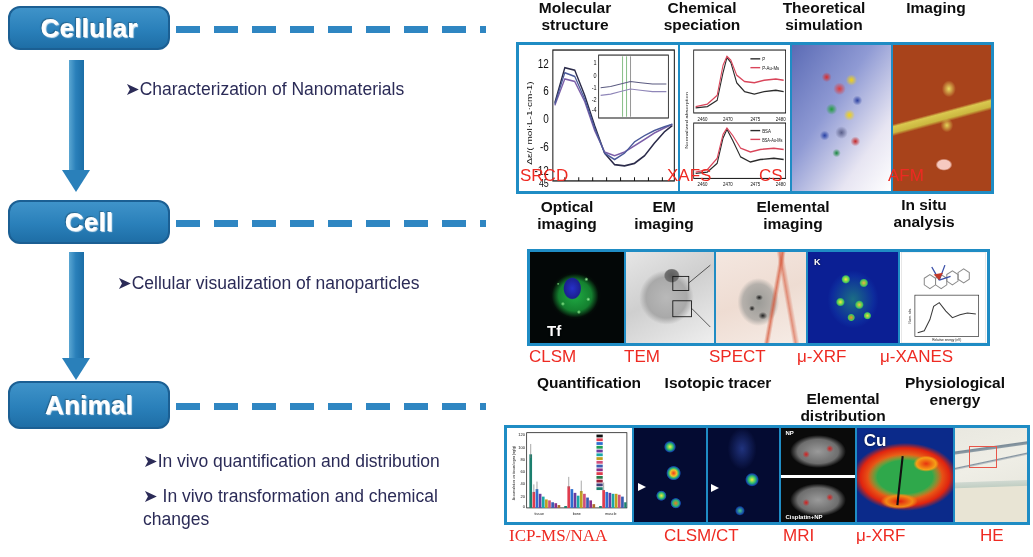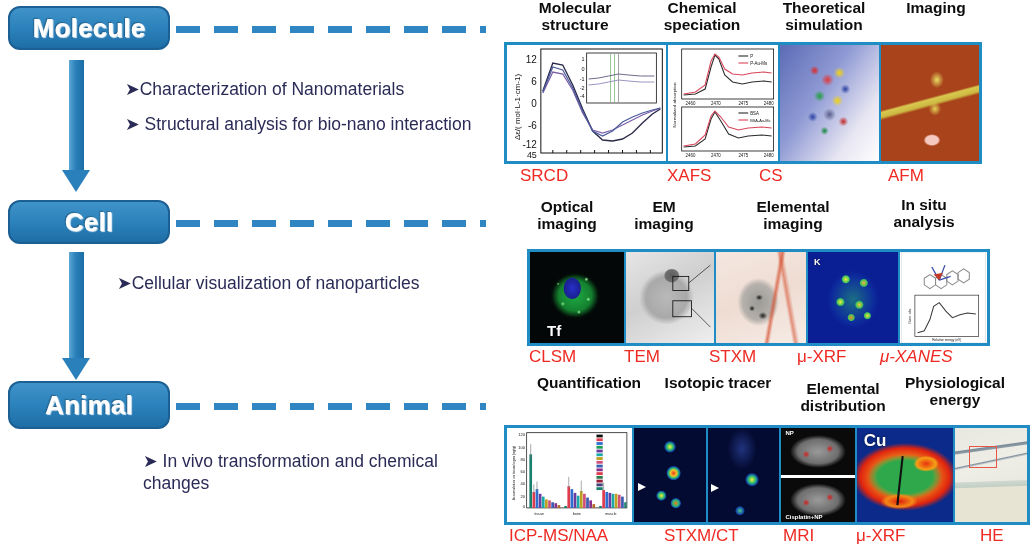--- a/index.html
+++ b/index.html
@@ -198,64 +198,64 @@
     border-bottom:4px solid transparent;
     border-left:8px solid #ffffff;
   }
 </style>
 </head>
 <body>
 
 <div id="left-column">
 
   <div class="stage-row" style="top:6px;">
-    <div class="stage-box" style="top:0;">Molecule</div>
+    <div class="stage-box" style="top:0;">Cellular</div>
     <div class="dash-line"></div>
   </div>
   <div class="arrow" style="left:62px; top:60px; height:132px;">
     <div class="shaft" style="height:110px;"></div>
     <div class="head" style="top:110px;"></div>
   </div>
   <div class="bullets" style="left:108px; top:78px; width:380px;">
     <div class="bullet">➤Characterization of Nanomaterials</div>
-    <div class="bullet">➤ Structural analysis for bio-nano interaction</div>
   </div>
 
   <div class="stage-row" style="top:200px;">
     <div class="stage-box" style="top:0;">Cell</div>
     <div class="dash-line"></div>
   </div>
   <div class="arrow" style="left:62px; top:252px; height:128px;">
     <div class="shaft" style="height:106px;"></div>
     <div class="head" style="top:106px;"></div>
   </div>
   <div class="bullets" style="left:100px; top:272px; width:390px;">
     <div class="bullet">➤Cellular visualization of nanoparticles</div>
   </div>
 
   <div class="stage-row" style="top:381px;">
     <div class="stage-box" style="top:0; height:48px;">Animal</div>
     <div class="dash-line" style="top:22px;"></div>
   </div>
   <div class="bullets" style="left:126px; top:450px; width:370px;">
+    <div class="bullet">➤In vivo quantification and distribution</div>
     <div class="bullet">➤ In vivo transformation and chemical changes</div>
   </div>
 </div>
 
 <div id="right-column">
 
   <div class="panel-row" style="top:0; height:190px;">
     <div class="head-strip" style="height:42px;">
       <div class="head-item" style="left:22px; top:0; width:106px;">Molecular structure</div>
       <div class="head-item" style="left:148px; top:0; width:108px;">Chemical speciation</div>
       <div class="head-item" style="left:268px; top:0; width:112px;">Theoretical simulation</div>
       <div class="head-item" style="left:392px; top:0; width:88px;">Imaging</div>
     </div>
 
-    <div class="img-strip" style="left:4px; top:42px; width:478px; height:122px;">
+    <div class="img-strip" style="left:16px; top:42px; width:478px; height:152px;">
 
       <div class="img-cell" style="width:160px;">
         <div class="plot">
           <svg viewBox="0 0 160 116" preserveAspectRatio="none">
             <rect x="0" y="0" width="160" height="116" fill="#ffffff"></rect>
             <rect x="34" y="4" width="122" height="104" fill="none" stroke="#111" stroke-width="1"></rect>
             <text x="30" y="18" font-size="10" font-family="Liberation Sans, sans-serif" text-anchor="end" fill="#111">12</text>
             <text x="30" y="40" font-size="10" font-family="Liberation Sans, sans-serif" text-anchor="end" fill="#111">6</text>
             <text x="30" y="62" font-size="10" font-family="Liberation Sans, sans-serif" text-anchor="end" fill="#111">0</text>
             <text x="30" y="84" font-size="10" font-family="Liberation Sans, sans-serif" text-anchor="end" fill="#111">-6</text>
@@ -378,31 +378,31 @@
           <polyline fill="none" stroke="#3a3a3a" stroke-width="1.1" points="17,86 24,84 30,72 34,58 40,54 47,63 54,70 62,67 70,65 79,66"></polyline>
           <text x="48" y="95" font-size="3.4" text-anchor="middle" fill="#111" font-family="Liberation Sans, sans-serif">Relative energy (eV)</text>
           <text x="10" y="68" font-size="3.4" fill="#111" text-anchor="middle" font-family="Liberation Sans, sans-serif" transform="rotate(-90 10 68)">Norm. abs.</text>
         </svg>
       </div>
     </div>
 
     <div class="red-strip" style="top:152px; height:24px;">
       <div class="red-label" style="left:29px;">CLSM</div>
       <div class="red-label" style="left:124px;">TEM</div>
-      <div class="red-label" style="left:209px;">STXM</div>
+      <div class="red-label" style="left:209px;">SPECT</div>
       <div class="red-label" style="left:297px;">μ-XRF</div>
-      <div class="red-label" style="left:380px;font-style:italic;">μ-XANES</div>
+      <div class="red-label" style="left:380px;">μ-XANES</div>
     </div>
   </div>
 
   <div class="panel-row" style="top:373px; height:184px;">
     <div class="head-strip" style="height:50px;">
       <div class="head-item" style="left:24px; top:2px; width:130px; white-space:nowrap;">Quantification</div>
       <div class="head-item" style="left:148px; top:2px; width:140px; white-space:nowrap;">Isotopic tracer</div>
-      <div class="head-item" style="left:290px; top:8px; width:106px;text-align:center;">Elemental distribution</div>
+      <div class="head-item" style="left:290px; top:18px; width:106px;text-align:center;">Elemental distribution</div>
       <div class="head-item" style="left:400px; top:2px; width:110px;">Physiological energy</div>
     </div>
 
     <div class="img-strip" style="left:4px; top:52px; width:526px; height:100px;">
 
       <div class="img-cell" style="width:140px;">
         <div class="plot">
           <svg viewBox="0 0 140 100" preserveAspectRatio="none">
             <rect width="140" height="100" fill="#fff"></rect>
             <rect x="22" y="5" width="112" height="80" fill="none" stroke="#111" stroke-width="0.8"></rect>
@@ -506,20 +506,20 @@
           <path d="M52 30 C50 48, 48 62, 46 82" stroke="#111" stroke-width="2.4" fill="none"></path>
         </svg>
       </div>
 
       <div class="img-cell he" style="width:82px;">
         <span class="he-box" style="left:14px; top:18px; width:28px; height:22px;"></span>
       </div>
     </div>
 
     <div class="red-strip" style="top:153px; height:26px;">
-      <div class="red-label" style="left:9px;">ICP-MS/NAA</div>
-      <div class="red-label" style="left:164px;">STXM/CT</div>
+      <div class="red-label" style="left:9px;font-family:Liberation Serif, serif;">ICP-MS/NAA</div>
+      <div class="red-label" style="left:164px;">CLSM/CT</div>
       <div class="red-label" style="left:283px;">MRI</div>
       <div class="red-label" style="left:356px;">μ-XRF</div>
       <div class="red-label" style="left:480px;">HE</div>
     </div>
   </div>
 </div>
 
 </body></html>

